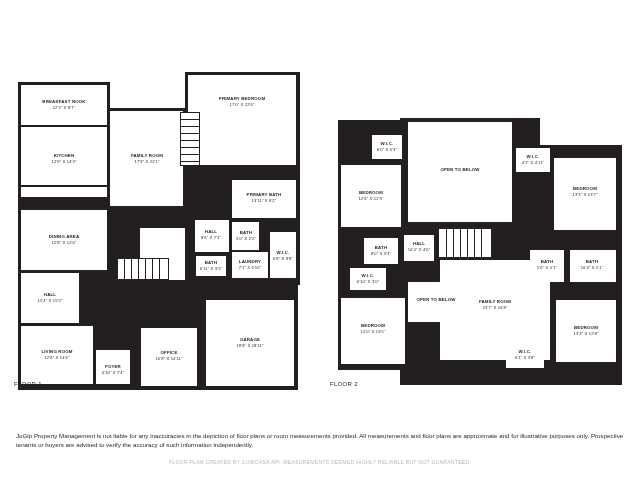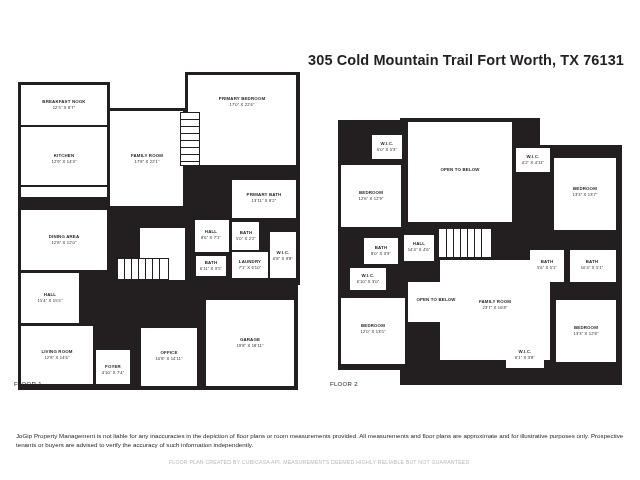--- a/index.html
+++ b/index.html
@@ -100,21 +100,20 @@
     font-size: 5.2px;
     color: #b9b9b9;
     letter-spacing: 0.2px;
   }
 </style>
 </head>
 <body>
 
 <div id="page">
 
-  <div class="title">305 Cold Mountain Trail Fort Worth, TX 76131</div>
 
   <div class="floorplan" id="floor1">
 
     <div class="shell" style="left:8px;  top:22px;  width:92px;  height:66px;"></div>
     <div class="shell" style="left:8px;  top:88px;  width:122px; height:82px;"></div>
     <div class="shell" style="left:8px;  top:160px; width:122px; height:110px;"></div>
     <div class="shell" style="left:8px;  top:250px; width:122px; height:80px;"></div>
     <div class="shell" style="left:100px;top:48px;  width:90px;  height:120px;"></div>
     <div class="shell" style="left:128px;top:220px; width:160px; height:110px;"></div>
     <div class="shell" style="left:175px;top:12px;  width:115px; height:100px;"></div>

